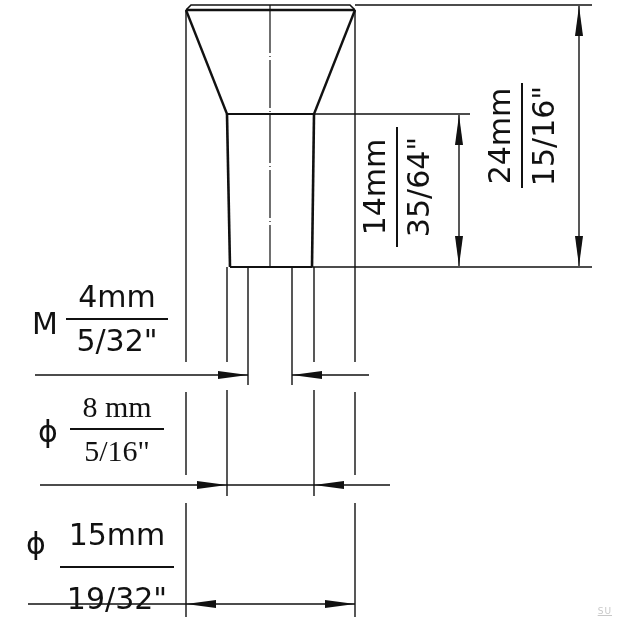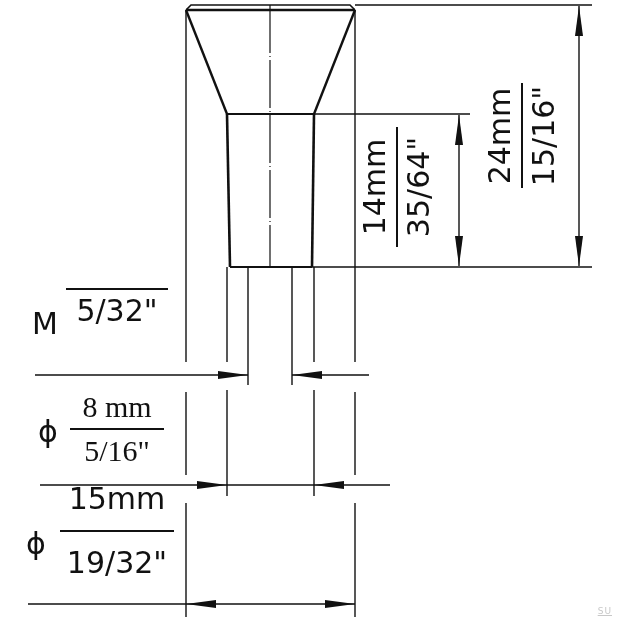--- a/index.html
+++ b/index.html
@@ -79,33 +79,34 @@
   </g>
 
   <g stroke="#111" stroke-width="1.4">
     <line x1="28" y1="604" x2="186" y2="604"></line>
     <line x1="186" y1="604" x2="355" y2="604" marker-start="url(#arrowStart)" marker-end="url(#arrowEnd)"></line>
   </g>
 </svg>
 
 <div class="prefix" style="left:32px; top:309px;">M</div>
 <div class="frac" style="left:66px; top:282px; width:102px;">
+  <span class="num">4mm</span>
   <span class="bar"></span>
   <span class="den">5/32"</span>
 </div>
 
 <div class="prefix" style="left:38px; top:417px;">ϕ</div>
 <div class="frac" style="left:70px; top:392px; width:94px;font-family:Liberation Serif, serif;">
   <span class="num">8 mm</span>
   <span class="bar"></span>
   <span class="den">5/16"</span>
 </div>
 
 <div class="prefix" style="left:26px; top:529px;">ϕ</div>
-<div class="frac" style="left:60px; top:484px; width:114px;gap:10px;">
+<div class="frac" style="left:60px; top:520px; width:114px;gap:10px;">
   <span class="num">15mm</span>
   <span class="bar"></span>
   <span class="den">19/32"</span>
 </div>
 
 <div class="vfrac" style="left:360px; top:257px; width:140px;">
   <span class="frac" style="position:static;">
     <span class="num">14mm</span>
     <span class="bar" style="width:120px;"></span>
     <span class="den">35/64"</span>

